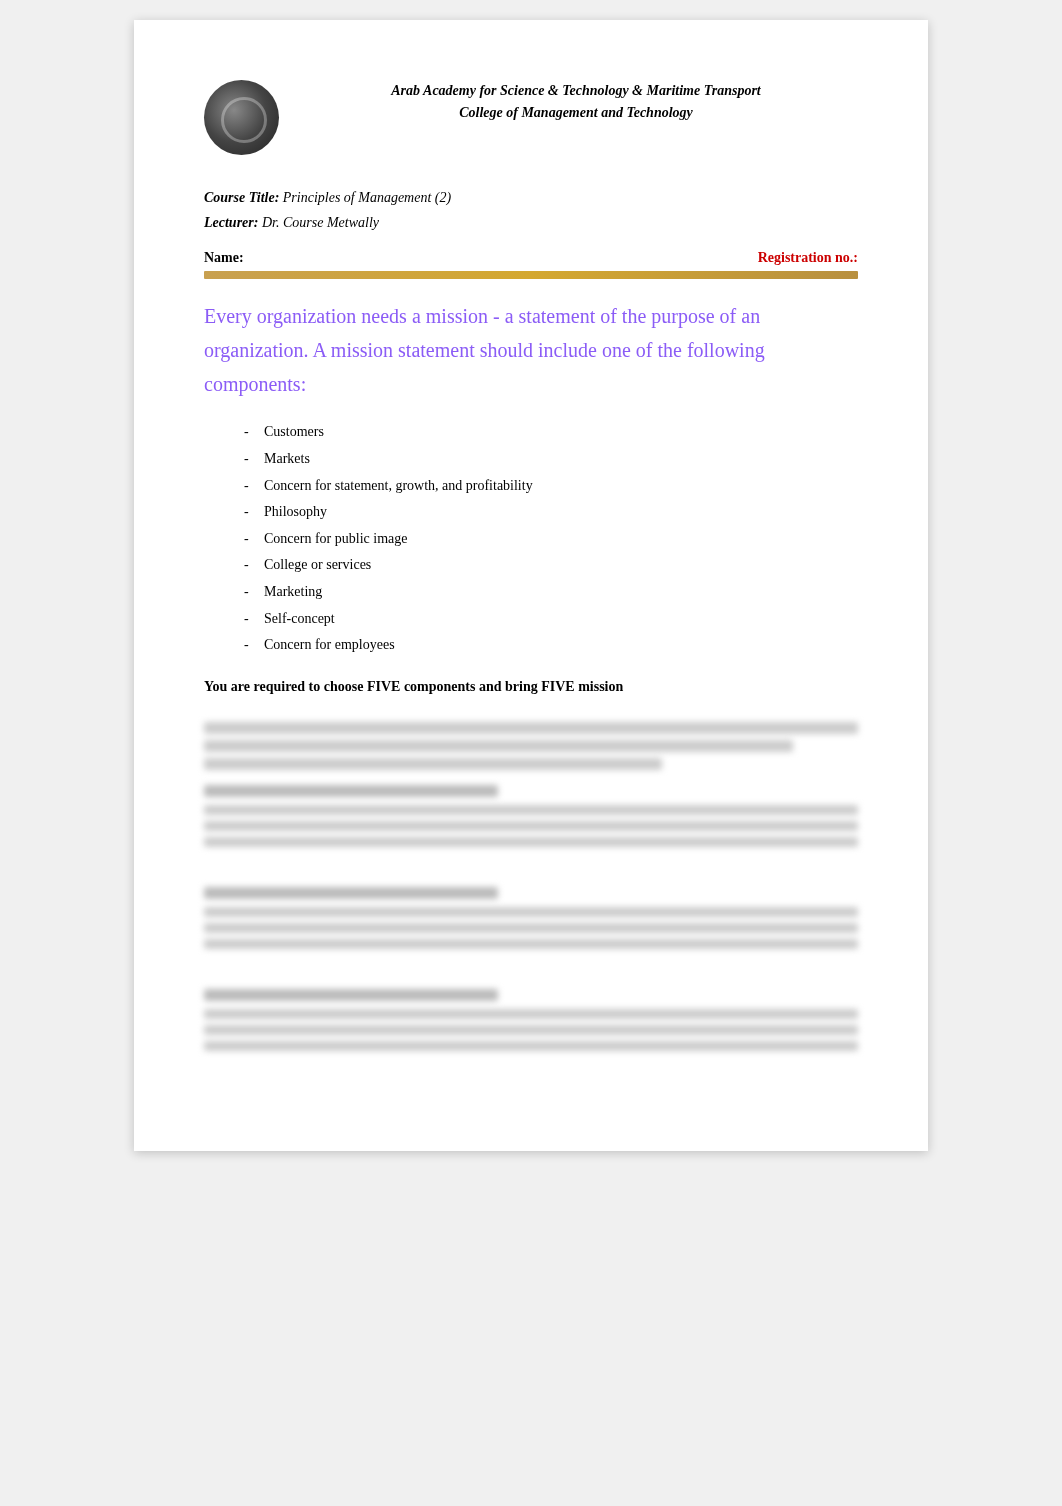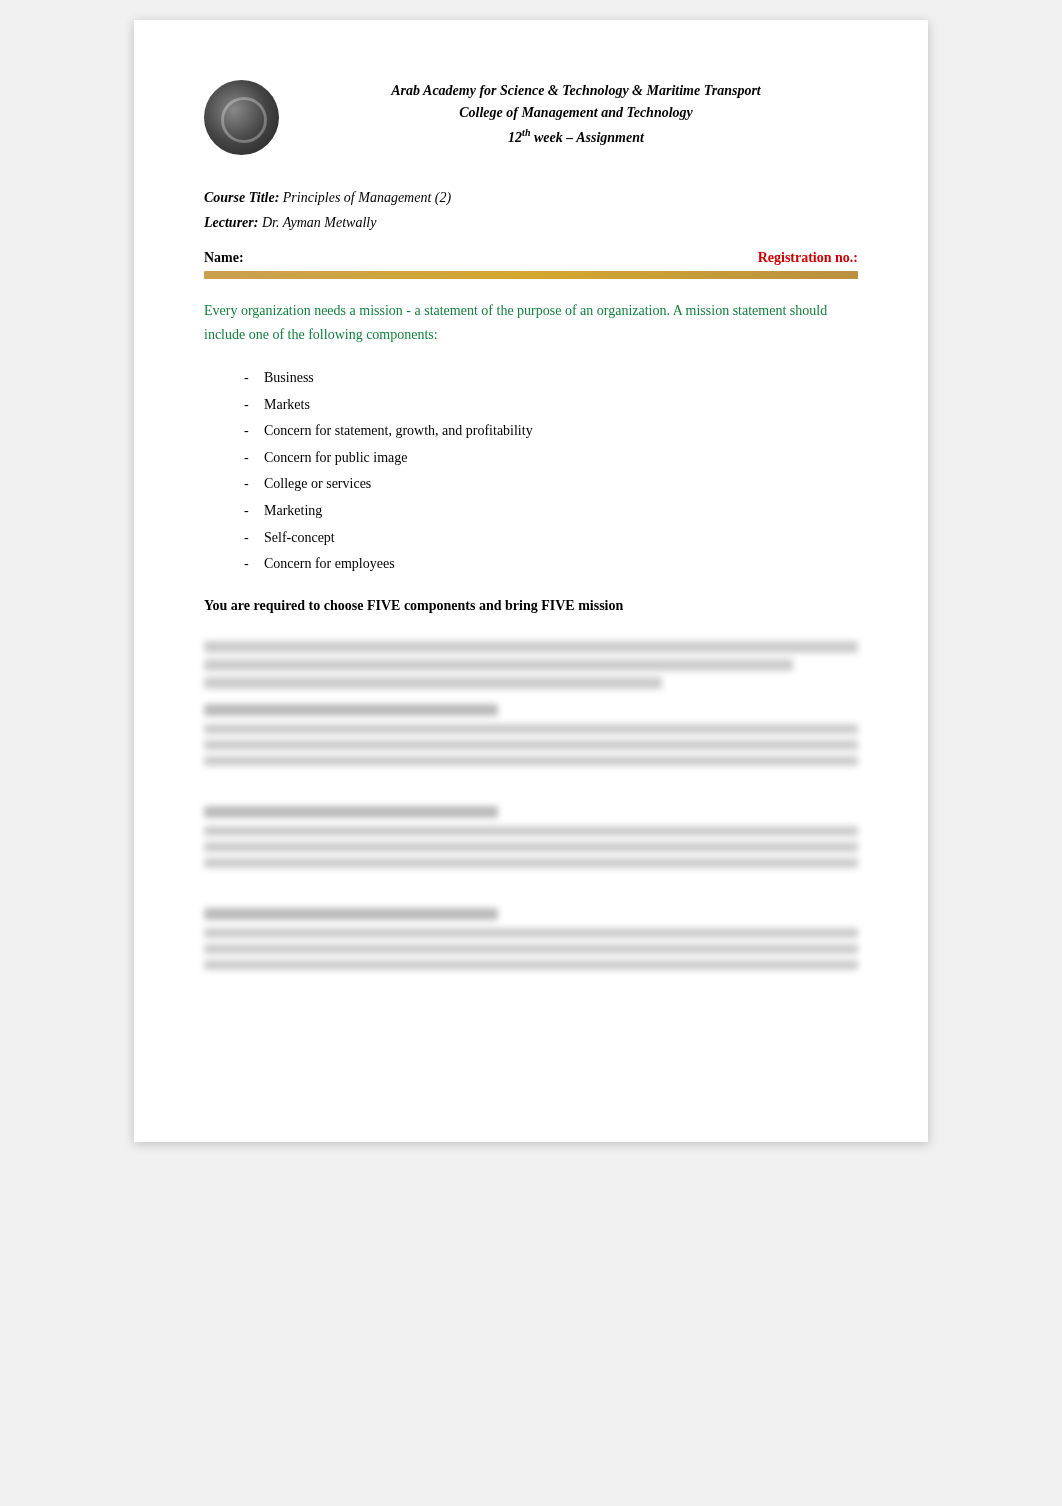--- a/index.html
+++ b/index.html
@@ -109,23 +109,23 @@
     }
 
     .orange-bar {
       height: 8px;
       background: linear-gradient(to right, #c8a050, #d4a830, #b89040);
       margin-bottom: 20px;
       border-radius: 1px;
     }
 
     .body-text {
-      font-size: 14px;
+      font-size: 20px;
       line-height: 1.7;
-      color: #15803d;
+      color: #8b5cf6;
       margin-bottom: 18px;
     }
 
     .bullet-list {
       list-style: none;
       margin: 0 0 20px 40px;
     }
 
     .bullet-list li {
       font-size: 14px;
@@ -196,48 +196,46 @@
 
 <div class="page">
 
   <div class="header">
     <div class="logo-area">
       <div class="logo-circle"></div>
     </div>
     <div class="header-text">
       <p>Arab Academy for Science &amp; Technology &amp; Maritime Transport</p>
       <p>College of Management and Technology</p>
-      <p>
-        <span>12</span><span class="superscript">th</span><span> week – Assignment</span>
-      </p>
     </div>
   </div>
 
   <div class="course-info">
     <p>
       <span class="label">Course Title:</span><span> Principles of Management (2)</span>
     </p>
     <p>
-      <span class="label">Lecturer:</span><span> Dr. Ayman Metwally</span>
+      <span class="label">Lecturer:</span><span> Dr. Course Metwally</span>
     </p>
   </div>
 
   <div class="name-row">
     <span class="name-label">Name:</span>
     <span class="reg-label">Registration no.:</span>
   </div>
 
   <div class="orange-bar"></div>
 
   <p class="body-text">Every organization needs a mission - a statement of the purpose of an organization. A mission statement should include one of the following components:</p>
 
   <ul class="bullet-list">
-    <li>Business</li>
+    <li>Customers</li>
     <li>Markets</li>
     <li>Concern for statement, growth, and profitability</li>
+    <li>Philosophy</li>
     <li>Concern for public image</li>
     <li>College or services</li>
     <li>Marketing</li>
     <li>Self-concept</li>
     <li>Concern for employees</li>
   </ul>
 
   <p class="bold-instruction">You are required to choose FIVE components and bring FIVE mission</p>
 
   <div class="blurred-section">

